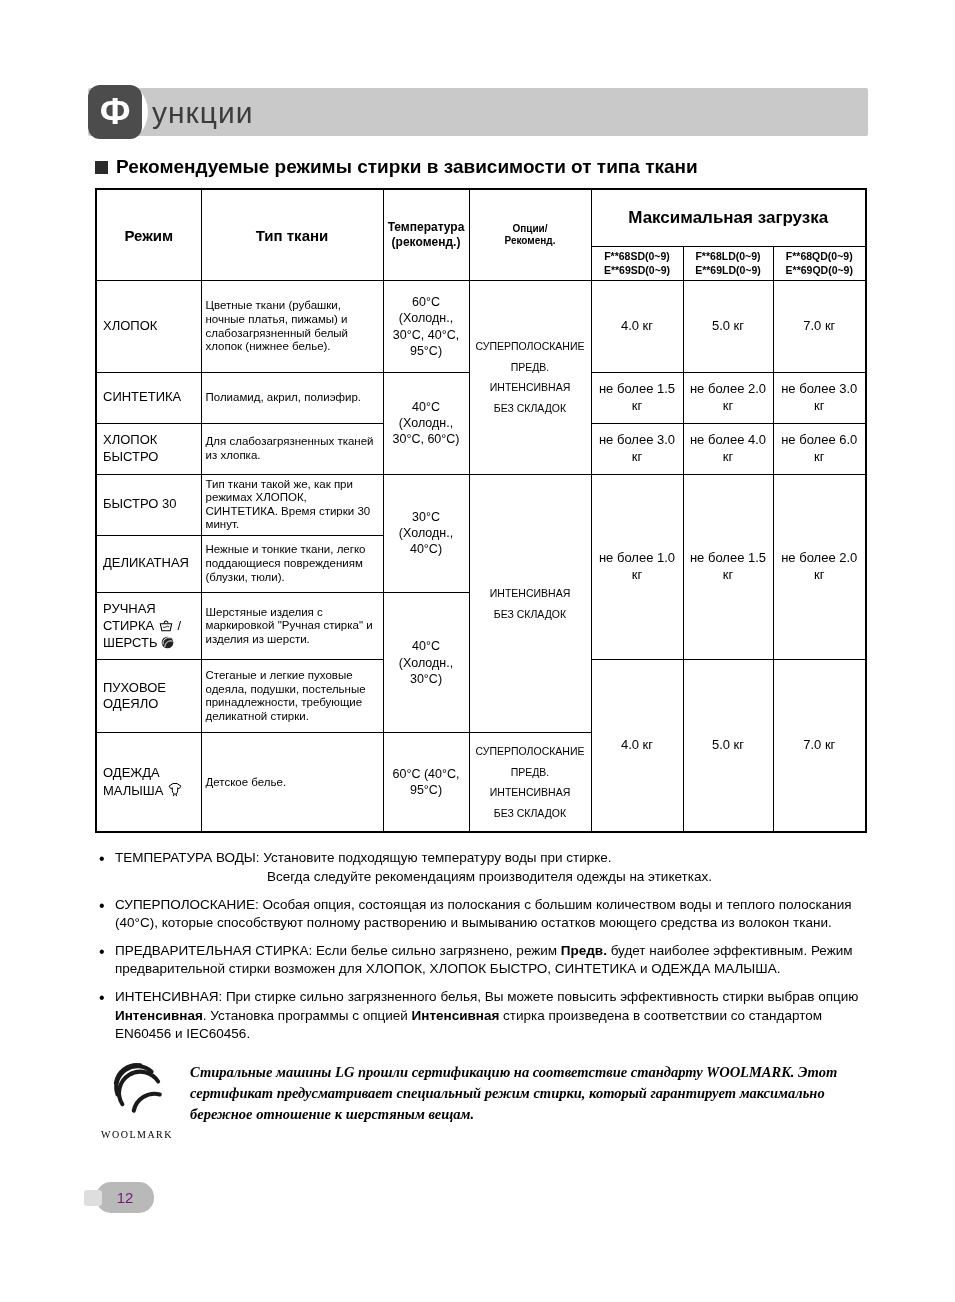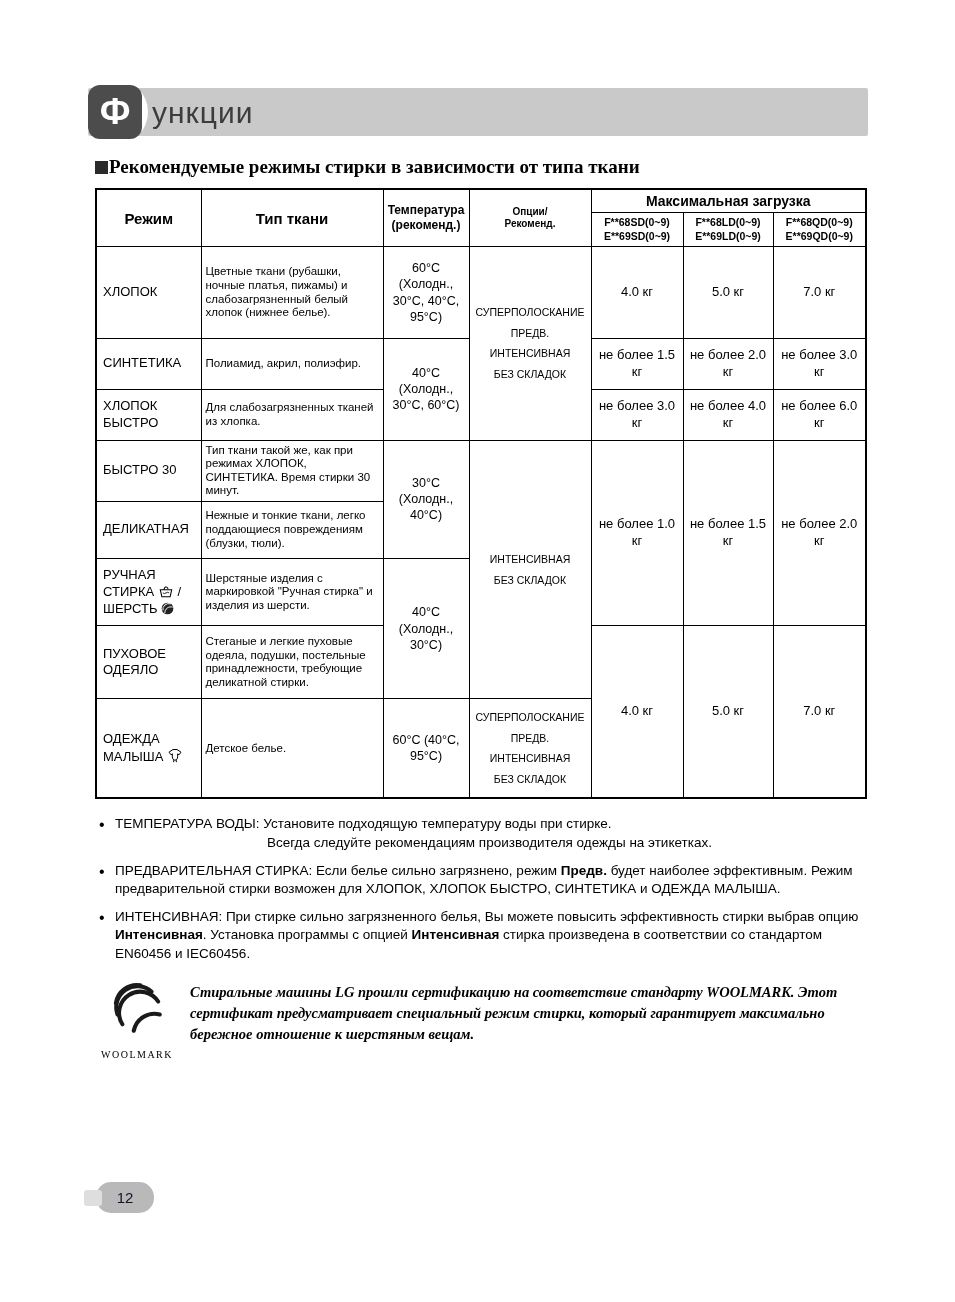--- a/index.html
+++ b/index.html
@@ -17,31 +17,31 @@
     position:absolute; left:0px; top:-3px; width:54px; height:54px;
     background:#4c4c4c; border-radius:12px; color:#fff;
     font-size:36px; font-weight:bold; display:flex; align-items:center; justify-content:center;
   }
   .header-title {
     position:absolute; left:64px; top:0; height:48px; line-height:50px;
     font-size:30px; font-weight:normal; color:#3c3c3c; letter-spacing:1px;
   }
 
   
-  .section-title { display:flex; align-items:center; gap:1px; margin:20px 0 0 95px;font-family:Liberation Serif, serif; }
+  .section-title { display:flex; align-items:center; gap:8px; margin:20px 0 0 95px; }
   .section-title .sq { width:13px; height:13px; background:#2b2b2b; flex:0 0 auto; }
   .section-title .txt { font-size:19px; font-weight:bold; }
 
   
   table.wash { border-collapse:collapse; table-layout:fixed; width:770px; margin:10px 0 0 95px; border:2px solid #000; }
   .wash th, .wash td { border:1px solid #000; padding:8px 4px; vertical-align:middle; }
   .wash th { font-weight:bold; text-align:center; }
   th.main  { font-size:15px; }
   th.hsm   { font-size:12px; line-height:1.25; padding:1px 2px; }
-  th.maxload { font-size:14px; height:20px; padding:1px; }
+  th.maxload { font-size:17px; height:20px; padding:18px; }
   th.model { font-size:10.5px; padding:1px 8px; line-height:1.25; }
   td.mode   { font-size:13px; text-align:left; padding-left:6px; line-height:1.3; }
   td.fabric { font-size:11.5px; line-height:1.18; padding:3px 4px; text-align:left; }
   td.temp   { font-size:12.5px; text-align:center; line-height:1.3; }
   td.opts   { font-size:10.5px; text-align:center; line-height:1.95; }
   td.load   { font-size:13px; text-align:center; line-height:1.3; }
   .icon { display:inline-block; vertical-align:-2px; }
 
   
   .notes { margin:16px 90px 0 97px; }
@@ -53,21 +53,21 @@
   
   .woolmark-block { display:flex; gap:16px; margin:18px 90px 0 100px; align-items:flex-start; }
   .wm-logo-wrap { width:74px; text-align:center; flex:0 0 auto; }
   .wm-caption { font-family:"Liberation Serif", serif; font-size:10px; letter-spacing:1.5px; margin-top:11px; }
   .wm-text { font-size:14.5px; font-weight:bold; font-style:italic; line-height:1.45; flex:1;font-family:Liberation Serif, serif; }
 
   
   .page-number {
     position:absolute; left:96px; top:1182px; width:58px; height:31px;
     background:#b9b9b9; border-radius:15px; display:flex; align-items:center; justify-content:center;
-    font-size:15px; color:#0f172a;
+    font-size:15px; color:#701a75;
   }
   .page-number::before {
     content:""; position:absolute; left:-12px; top:8px; width:18px; height:16px;
     background:#dedede; border-radius:3px; z-index:0;
   }
   .page-number span { position:relative; z-index:1; }
 </style>
 </head>
 <body>
 
@@ -225,20 +225,23 @@
       </tr>
     </tbody>
   </table>
 
   <div class="notes">
     <div class="note">
       <div>ТЕМПЕРАТУРА ВОДЫ: Установите подходящую температуру воды при стирке.</div>
       <div class="indent2">Всегда следуйте рекомендациям производителя одежды на этикетках.</div>
     </div>
     <div class="note">
+      <span>СУПЕРПОЛОСКАНИЕ: Особая опция, состоящая из полоскания с большим количеством воды и теплого полоскания (40°C), которые способствуют полному растворению и вымыванию остатков моющего средства из волокон ткани.</span>
+    </div>
+    <div class="note">
       <span>ПРЕДВАРИТЕЛЬНАЯ СТИРКА: Если белье сильно загрязнено, режим </span><b>Предв.</b><span> будет наиболее эффективным. Режим предварительной стирки возможен для ХЛОПОК, ХЛОПОК БЫСТРО, СИНТЕТИКА и ОДЕЖДА МАЛЫША.</span>
     </div>
     <div class="note">
       <span>ИНТЕНСИВНАЯ: При стирке сильно загрязненного белья, Вы можете повысить эффективность стирки выбрав опцию </span><b>Интенсивная</b><span>. Установка программы с опцией </span><b>Интенсивная</b><span> стирка произведена в соответствии со стандартом EN60456 и IEC60456.</span>
     </div>
   </div>
 
   <div class="woolmark-block">
     <div class="wm-logo-wrap">
       <svg width="52" height="52" viewBox="0 0 64 64">

